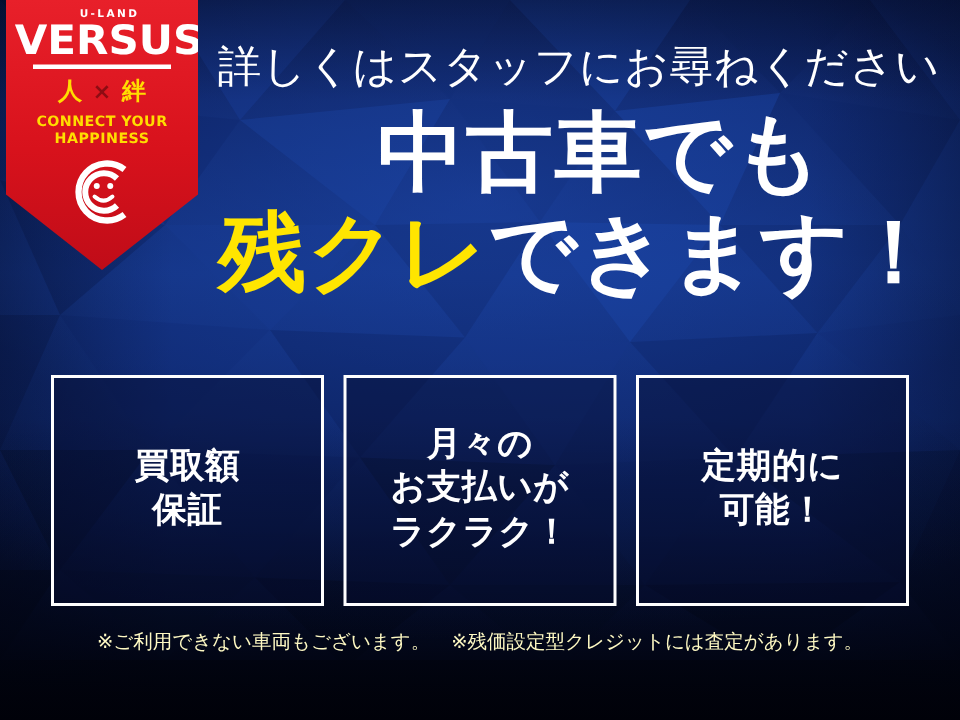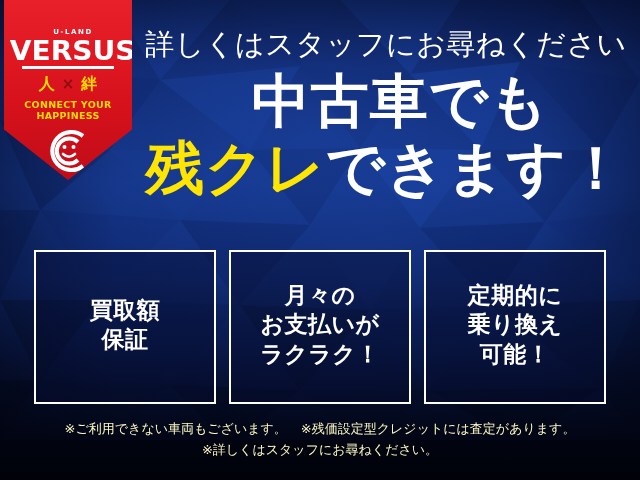--- a/index.html
+++ b/index.html
@@ -35,21 +35,21 @@
     left:4px; top:0;
     width:128px; height:180px;
     background:linear-gradient(to bottom, #e8202a 0%, #d8121c 55%, #c00c18 100%);
     -webkit-clip-path: polygon(0 0, 100% 0, 100% 72%, 50% 100%, 0 72%);
     clip-path: polygon(0 0, 100% 0, 100% 72%, 50% 100%, 0 72%);
     text-align:center;
     color:#fff;
   }
   #logo-ribbon .uland {
     font-size:7px; font-weight:bold; letter-spacing:1.6px;
-    margin-top:28px; color:#ffffff;padding-left:10px;
+    margin-top:5px; color:#ffffff;padding-left:10px;
   }
   #logo-ribbon .versus-wrap { margin-top:1px; padding:0 8px; }
   #logo-ribbon .versus {
     font-size:27px; font-weight:bold; letter-spacing:0px;
     line-height:1.02;
     font-family:"DejaVu Sans","Liberation Sans",sans-serif;
     color:#ffffff;
     transform:scaleX(1.04);
   }
   #logo-ribbon .rule {
@@ -249,26 +249,24 @@
     </div>
 
     <div class="feature-box">
       <div class="feature-line">月々の</div>
       <div class="feature-line">お支払いが</div>
       <div class="feature-line">ラクラク！</div>
     </div>
 
     <div class="feature-box">
       <div class="feature-line">定期的に</div>
-      <div class="feature-line">乗り換え</div>
       <div class="feature-line">可能！</div>
     </div>
 
   </div>
 
   <div id="disclaimer">
     <div class="note-row">
       <span>※ご利用できない車両もございます。</span><span class="gap"></span><span>※残価設定型クレジットには査定があります。</span>
     </div>
-    <div class="note-row">※詳しくはスタッフにお尋ねください。</div>
   </div>
 
 </div>
 
 </body></html>

